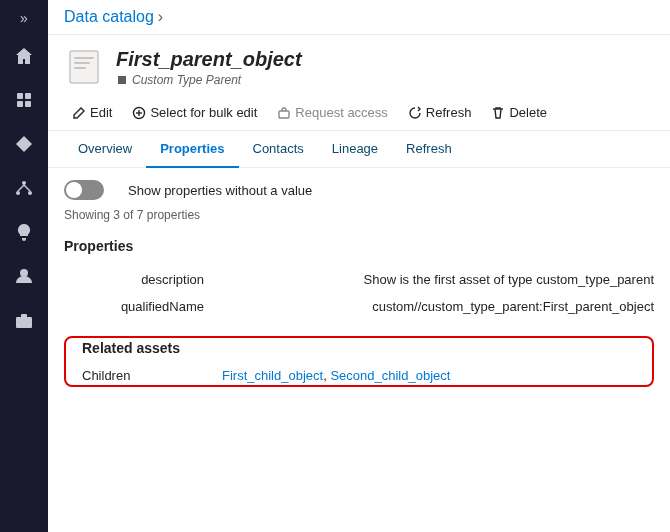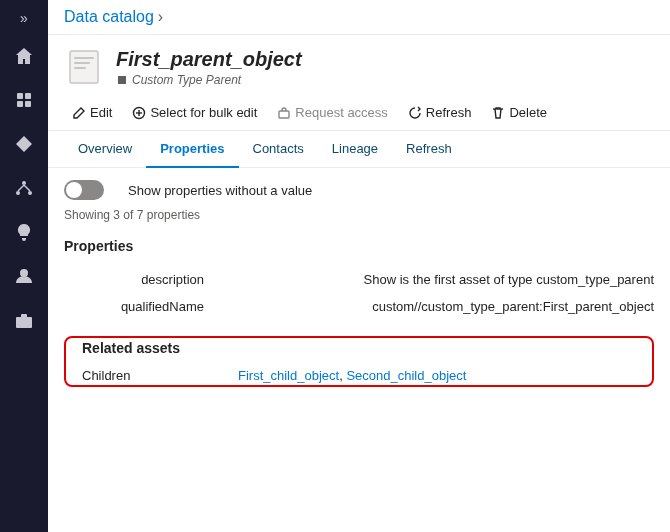--- a/index.html
+++ b/index.html
@@ -196,21 +196,20 @@
     .related-box {
       border: 2px solid #e00000;
       border-radius: 8px;
       padding: 2px 16px;
       margin-top: 16px;
     }
     .related-title { font-size: 14px; font-weight: 600; margin-bottom: 12px; }
     .related-row {
       display: flex;
       align-items: center;
-      gap: 16px;
     }
     .related-key { width: 140px; font-size: 13px; color: #242424; flex-shrink: 0; }
     .related-links { font-size: 13px; }
     .related-links a { color: #0078d4; text-decoration: none; }
   </style>
 </head>
 <body>
 
 <div class="sidebar">
   <div class="sidebar-chevron">

